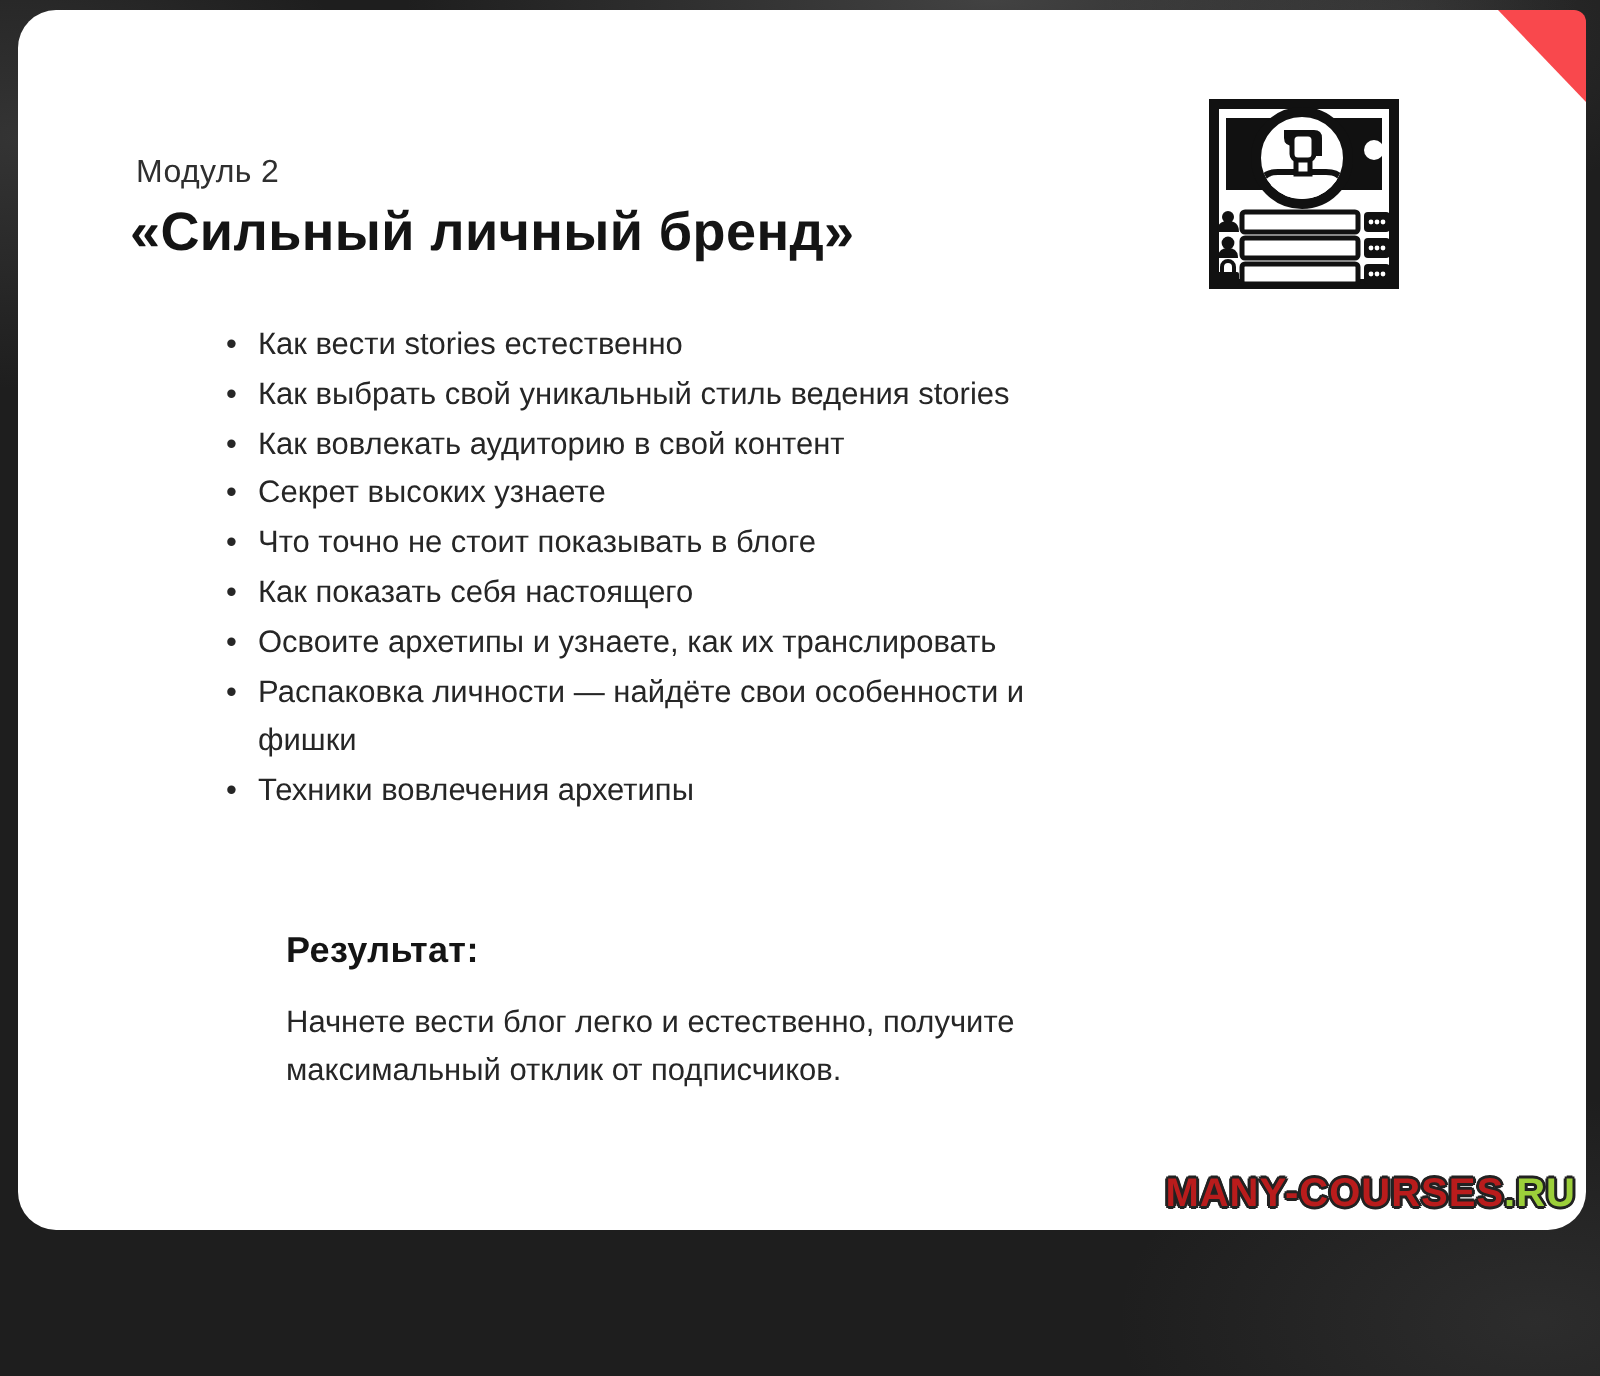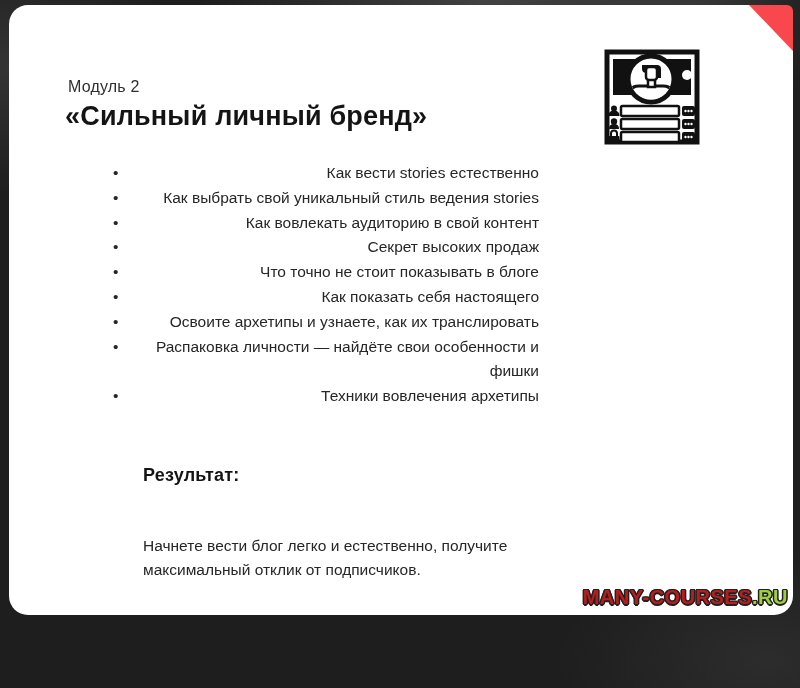--- a/index.html
+++ b/index.html
@@ -47,21 +47,20 @@
     letter-spacing: 0.2px;
   }
   .topics {
     position: absolute;
     left: 120px; top: 156px;
     width: 410px;
     list-style: none;
     font-size: 15.5px;
     line-height: 24.8px;
     color: #262626;
-    text-align: right;
   }
   .topics li { position: relative; padding-left: 0; }
   .topics li::before {
     content: "\2022";
     position: absolute;
     left: -16px;
     color: #262626;
   }
   .result-heading {
     position: absolute;
@@ -71,21 +70,20 @@
     color: #141414;
     letter-spacing: 0.2px;
   }
   .result-text {
     position: absolute;
     left: 134px; top: 495px;
     width: 400px;
     font-size: 15.5px;
     line-height: 24px;
     color: #262626;
-    margin-top: 34px;
   }
   .profile-icon {
     position: absolute;
     left: 595px; top: 44px;
     width: 96px; height: 96px;
   }
   .watermark {
     position: absolute;
     right: 5px; bottom: 8px;
     text-align: right;
@@ -158,21 +156,21 @@
     <rect x="78" y="83" width="13" height="10" rx="2" fill="#111111"></rect>
     <circle cx="81.5" cy="88" r="1.2" fill="#ffffff"></circle>
       <circle cx="84.5" cy="88" r="1.2" fill="#ffffff"></circle>
       <circle cx="87.5" cy="88" r="1.2" fill="#ffffff"></circle>
   </svg>
 
   <ul class="topics">
       <li>Как вести stories естественно</li>
       <li>Как выбрать свой уникальный стиль ведения stories</li>
       <li>Как вовлекать аудиторию в свой контент</li>
-      <li>Секрет высоких продаж</li>
+      <li>Секрет высоких узнаете</li>
       <li>Что точно не стоит показывать в блоге</li>
       <li>Как показать себя настоящего</li>
       <li>Освоите архетипы и узнаете, как их транслировать</li>
       <li>Распаковка личности — найдёте свои особенности и фишки</li>
       <li>Техники вовлечения архетипы</li>
     </ul>
 
   <div class="result-heading">Результат:</div>
   <p class="result-text">Начнете вести блог легко и естественно, получите максимальный отклик от подписчиков.</p>
 

